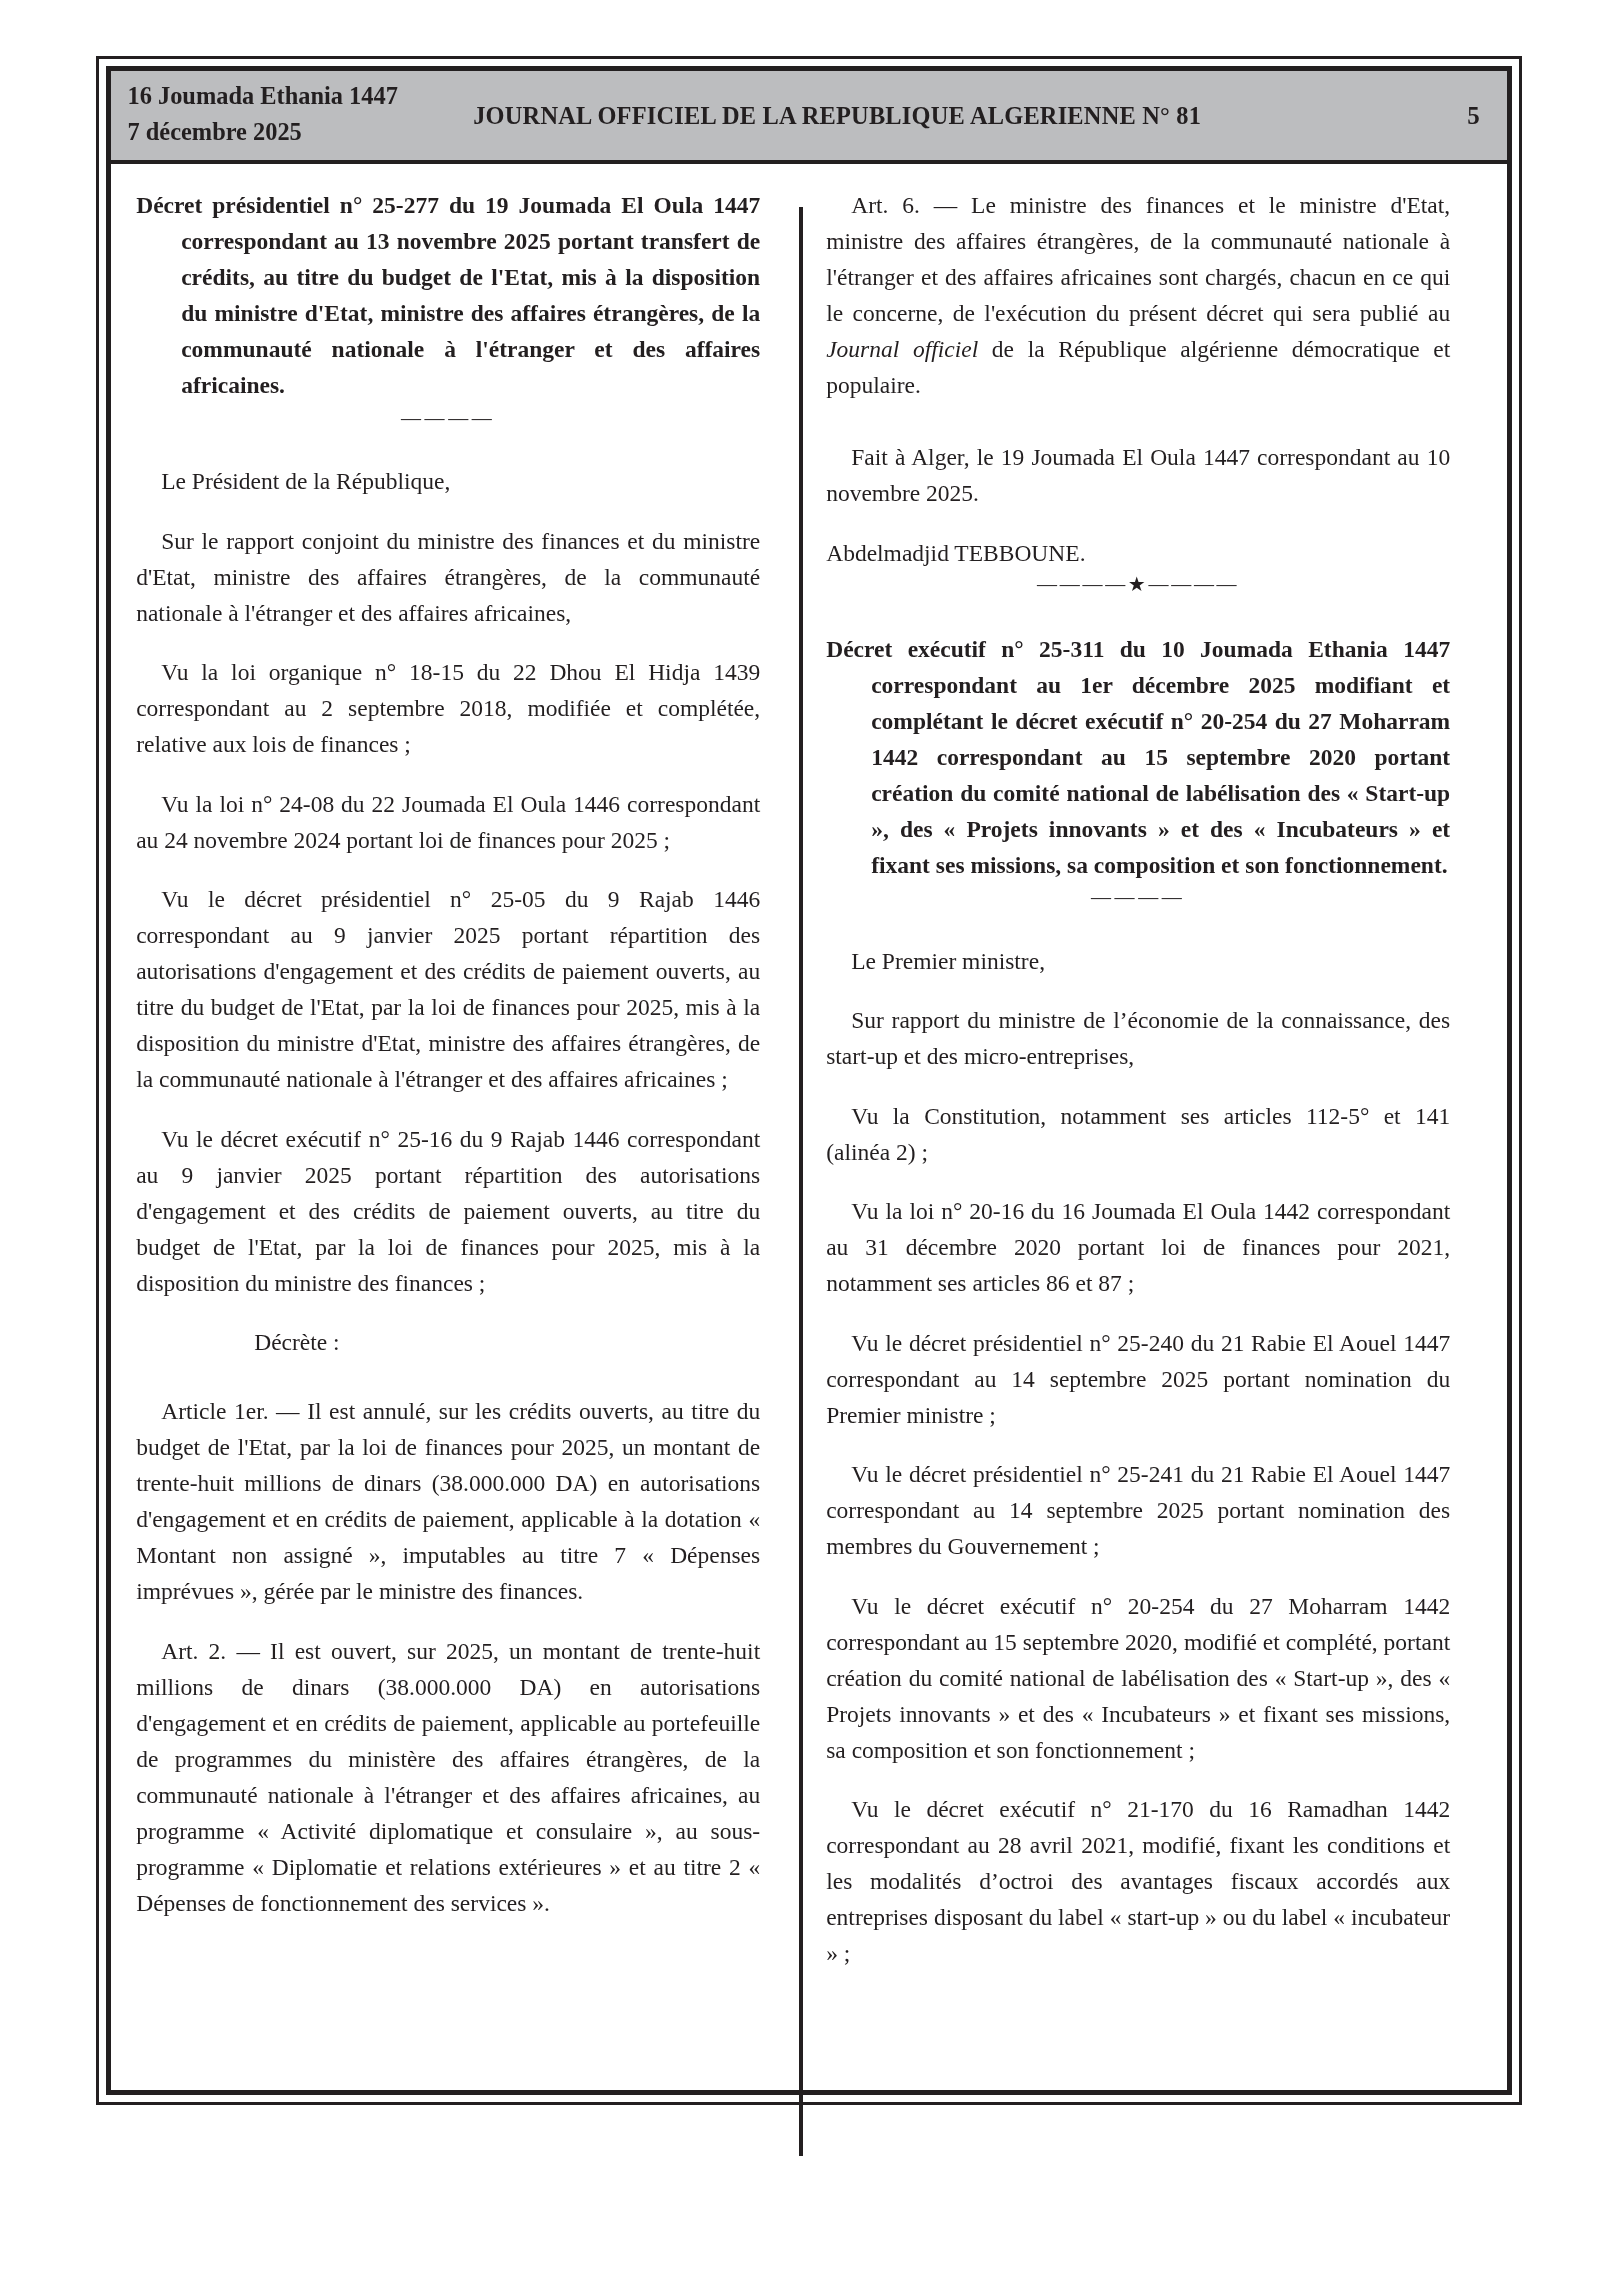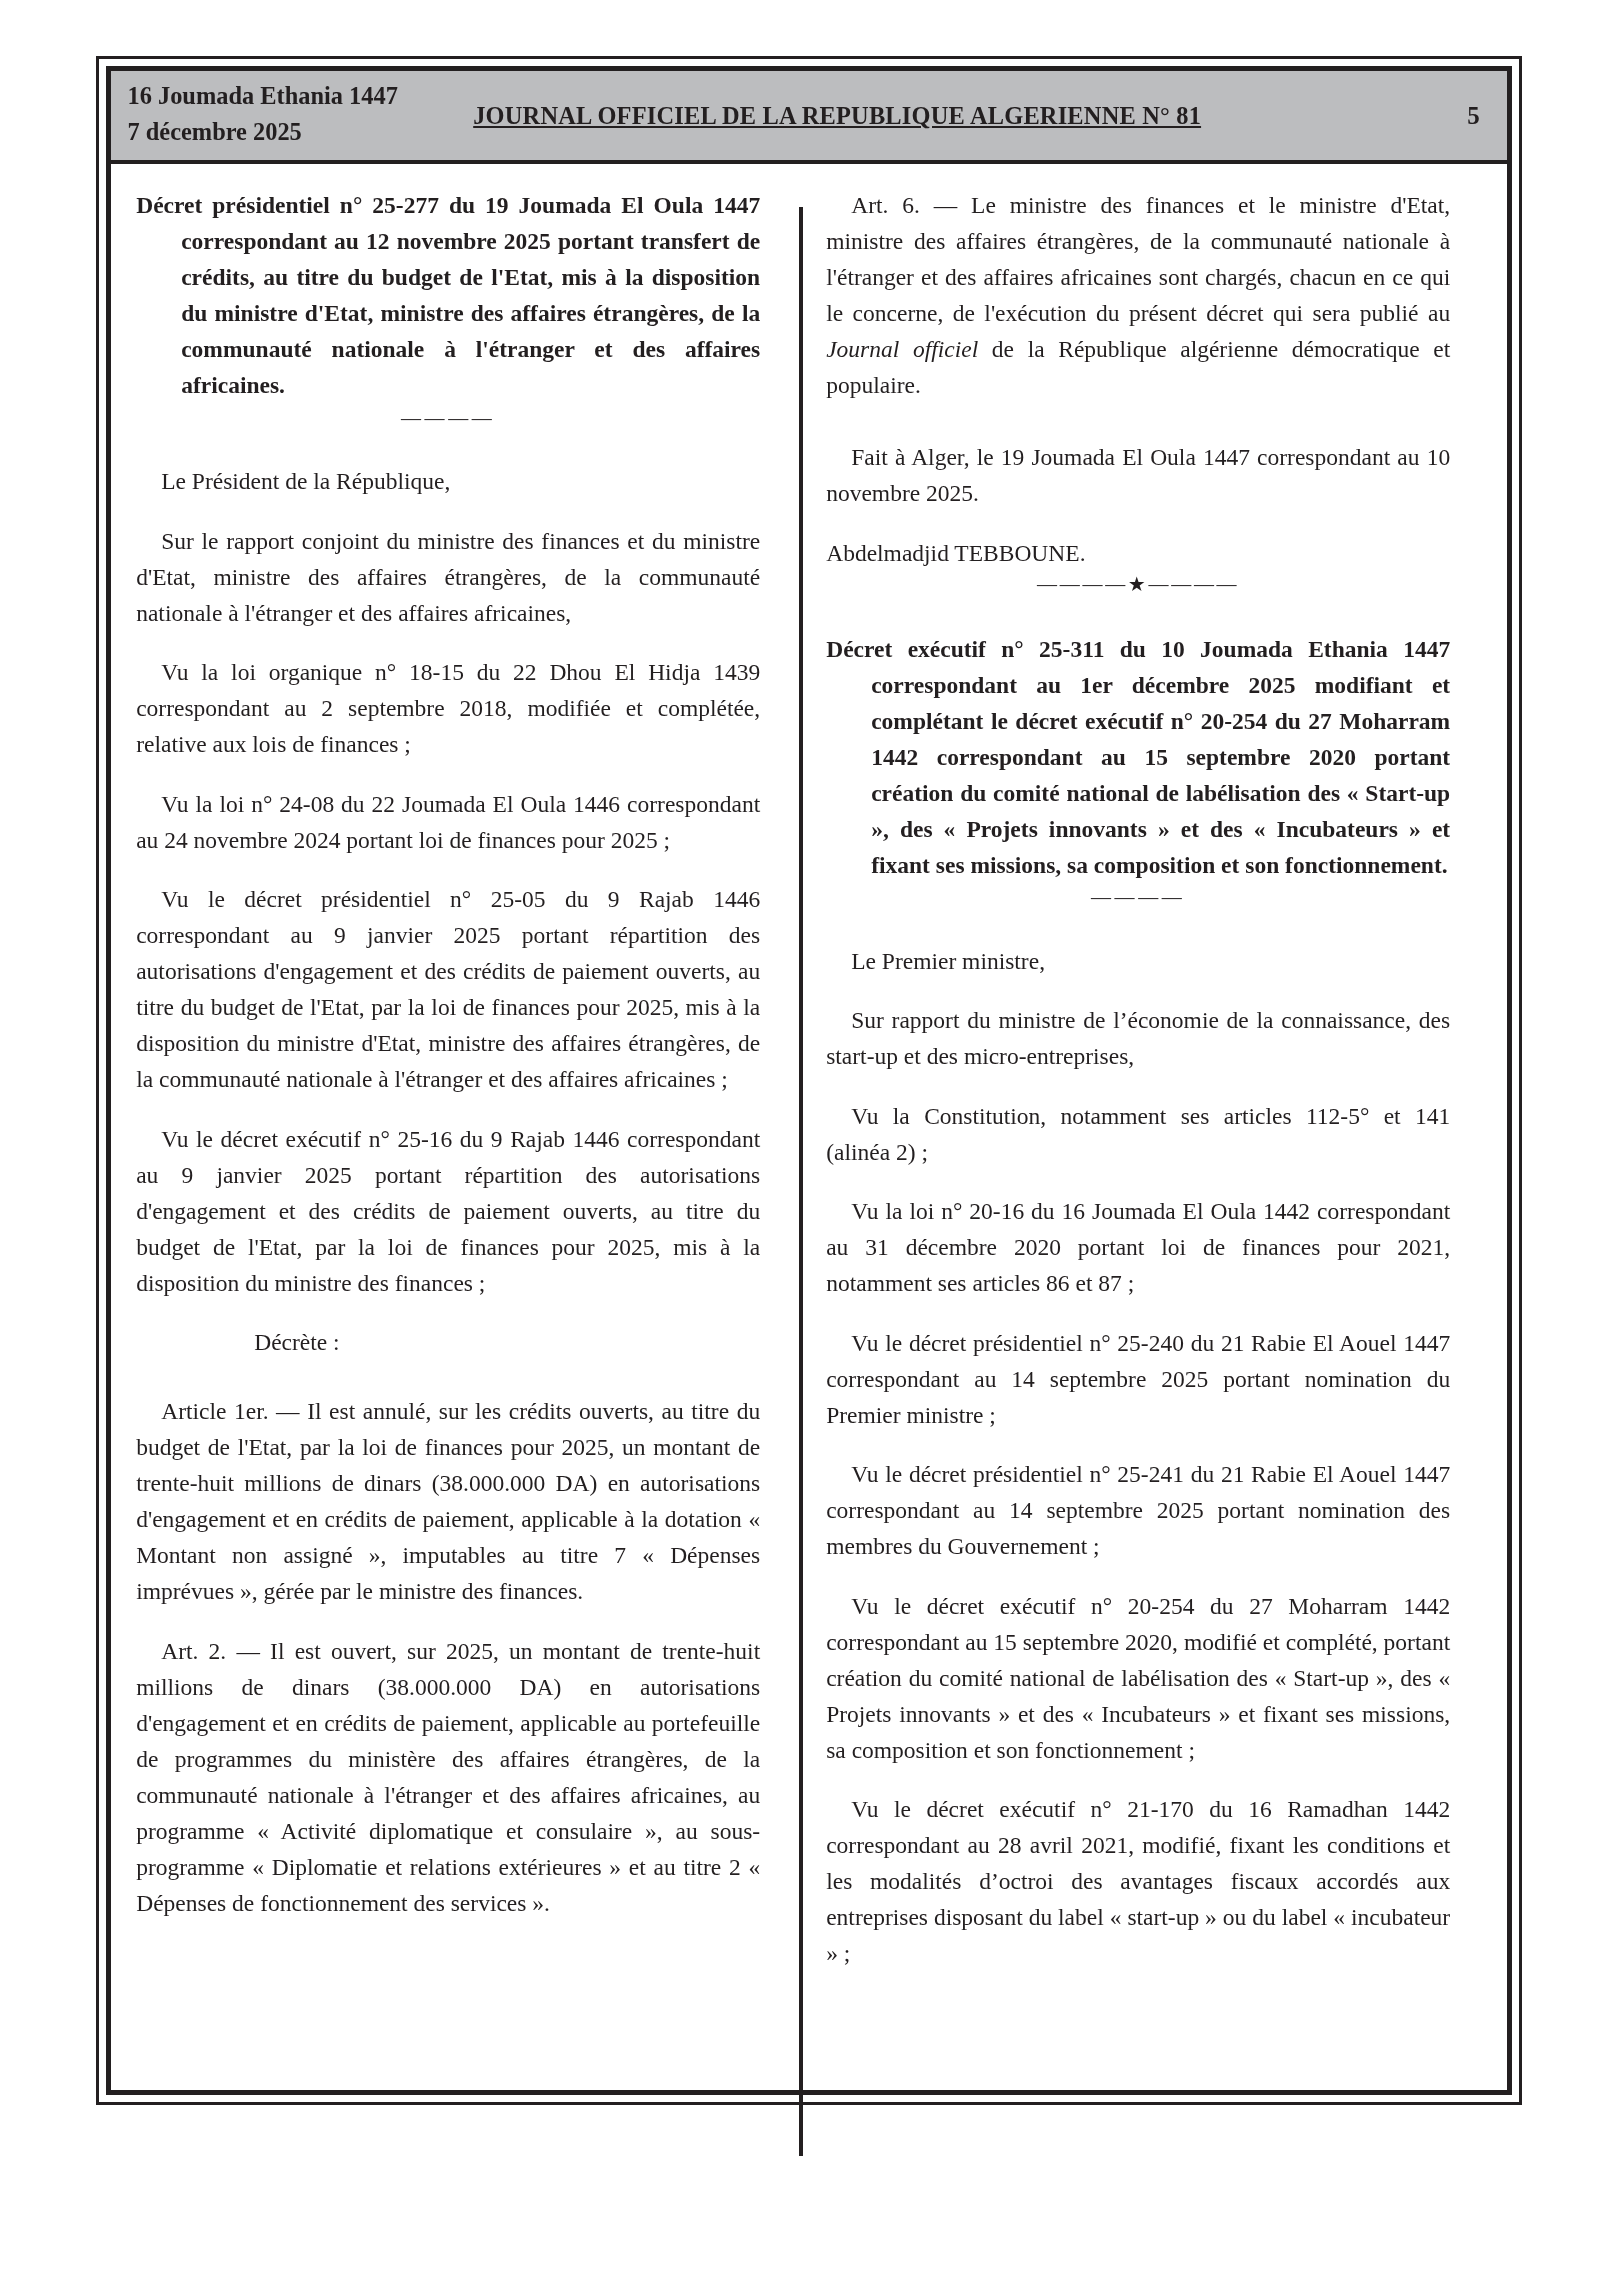--- a/index.html
+++ b/index.html
@@ -1,21 +1,21 @@
 <!DOCTYPE html>
 <html style="font-size:14.5px"><head>
 <meta charset="utf-8">
 <style>
   html, body { margin: 0; padding: 0; background: #ffffff; }
   body { width: 1615px; height: 2285px; position: relative; font-family: "Liberation Serif", serif; color: #231f20; }
   .outer-frame { position: absolute; left: 96px; top: 56px; width: 1420px; height: 2043px; border: 3.6px solid #231f20; }
   .inner-frame { position: absolute; left: 7.2px; top: 7.2px; right: 7.2px; bottom: 7.2px; border: 5.4px solid #231f20; }
   .header { position: absolute; left: 0; top: 0; right: 0; height: 89px; background: #bcbdbf; border-bottom: 4.5px solid #231f20; }
   .hdr-date { position: absolute; left: 16.3px; top: 7.2px; font-weight: bold; font-size: 24.4px; line-height: 36px; }
-  .hdr-title { position: absolute; left: 362px; top: 27px; font-weight: bold; font-size: 24.4px; line-height: 36px; letter-spacing: 0.2px; text-decoration: underline; }
+  .hdr-title { position: absolute; left: 362px; top: 27px; font-weight: bold; font-size: 24.4px; line-height: 36px; letter-spacing: 0.2px; }
   .hdr-page { position: absolute; right: 27px; top: 27px; font-weight: bold; font-size: 25px; line-height: 36px; }
   .divider { position: absolute; left: 688px; top: 136px; width: 3.6px; height: 1949px; background: #231f20; }
   .col { position: absolute; top: 116px; width: 624px; font-size: 23.5px; line-height: 36px; text-align: justify; }
   .col-left { left: 25px; }
   .col-right { left: 715px; width: 624px; }
   p { margin: 0 0 23.5px 0; text-indent: 25px; }
   .title { font-weight: bold; text-indent: -45px; padding-left: 45px; margin-bottom: 3.6px; }
   .sep { text-align: center; text-indent: 0; letter-spacing: 3.6px; font-size: 20px; line-height: 23.5px; margin-bottom: 33px; }
   .decrete { font-weight: normal; text-indent: 0; padding-left: 118px; margin: 14.5px 0 33px 0; }
   .sig { text-align: left; text-indent: 0; margin-bottom: 0; padding-right: 36px; }
@@ -34,21 +34,21 @@
         <div>16 Joumada Ethania 1447</div>
         <div>7 décembre 2025</div>
       </div>
       <div class="hdr-title">JOURNAL OFFICIEL DE LA REPUBLIQUE ALGERIENNE N° 81</div>
       <div class="hdr-page">5</div>
     </div>
 
     <div class="divider"></div>
 
     <div class="col col-left">
-      <p class="title">Décret présidentiel n° 25-277 du 19 Joumada El Oula 1447 correspondant au 12 novembre 2025 portant transfert de crédits, au titre du budget de l'Etat, mis à la disposition du ministre d'Etat, ministre des affaires étrangères, de la communauté nationale à l'étranger et des affaires africaines.</p>
+      <p class="title">Décret présidentiel n° 25-277 du 19 Joumada El Oula 1447 correspondant au 13 novembre 2025 portant transfert de crédits, au titre du budget de l'Etat, mis à la disposition du ministre d'Etat, ministre des affaires étrangères, de la communauté nationale à l'étranger et des affaires africaines.</p>
       <p class="sep">————</p>
       <p>Le Président de la République,</p>
       <p>Sur le rapport conjoint du ministre des finances et du ministre d'Etat, ministre des affaires étrangères, de la communauté nationale à l'étranger et des affaires africaines,</p>
       <p>Vu la loi organique n° 18-15 du 22 Dhou El Hidja 1439 correspondant au 2 septembre 2018, modifiée et complétée, relative aux lois de finances ;</p>
       <p>Vu la loi n° 24-08 du 22 Joumada El Oula 1446 correspondant au 24 novembre 2024 portant loi de finances pour 2025 ;</p>
       <p>Vu le décret présidentiel n° 25-05 du 9 Rajab 1446 correspondant au 9 janvier 2025 portant répartition des autorisations d'engagement et des crédits de paiement ouverts, au titre du budget de l'Etat, par la loi de finances pour 2025, mis à la disposition du ministre d'Etat, ministre des affaires étrangères, de la communauté nationale à l'étranger et des affaires africaines ;</p>
       <p>Vu le décret exécutif n° 25-16 du 9 Rajab 1446 correspondant au 9 janvier 2025 portant répartition des autorisations d'engagement et des crédits de paiement ouverts, au titre du budget de l'Etat, par la loi de finances pour 2025, mis à la disposition du ministre des finances ;</p>
       <p class="decrete">Décrète :</p>
       <p>Article 1er. — Il est annulé, sur les crédits ouverts, au titre du budget de l'Etat, par la loi de finances pour 2025, un montant de trente-huit millions de dinars (38.000.000 DA) en autorisations d'engagement et en crédits de paiement, applicable à la dotation « Montant non assigné », imputables au titre 7 « Dépenses imprévues », gérée par le ministre des finances.</p>
       <p>Art. 2. — Il est ouvert, sur 2025, un montant de trente-huit millions de dinars (38.000.000 DA) en autorisations d'engagement et en crédits de paiement, applicable au portefeuille de programmes du ministère des affaires étrangères, de la communauté nationale à l'étranger et des affaires africaines, au programme « Activité diplomatique et consulaire », au sous-programme « Diplomatie et relations extérieures » et au titre 2 « Dépenses de fonctionnement des services ».</p>

